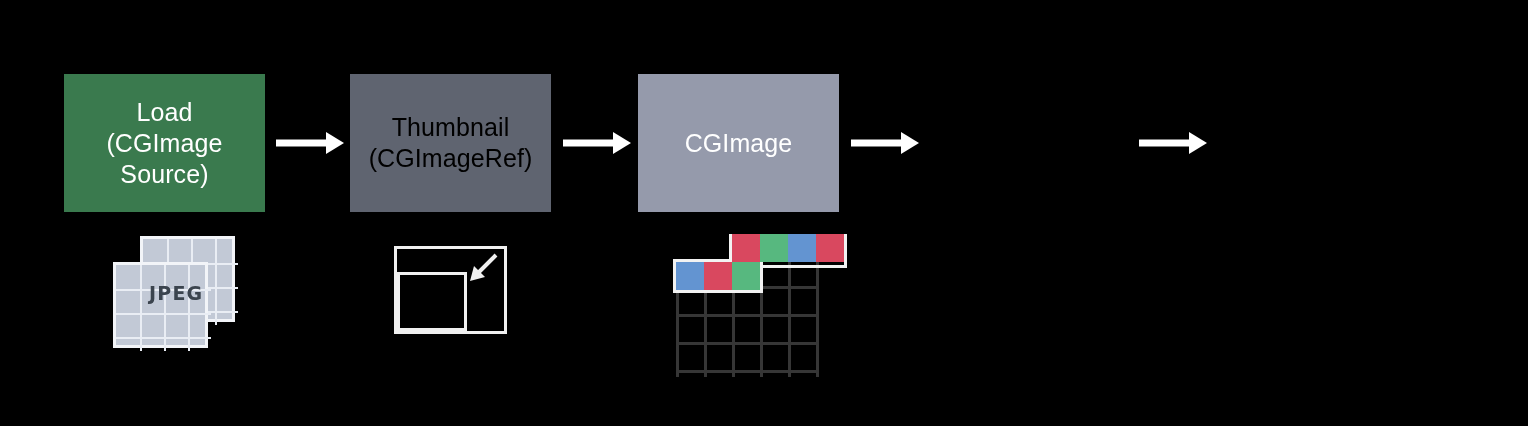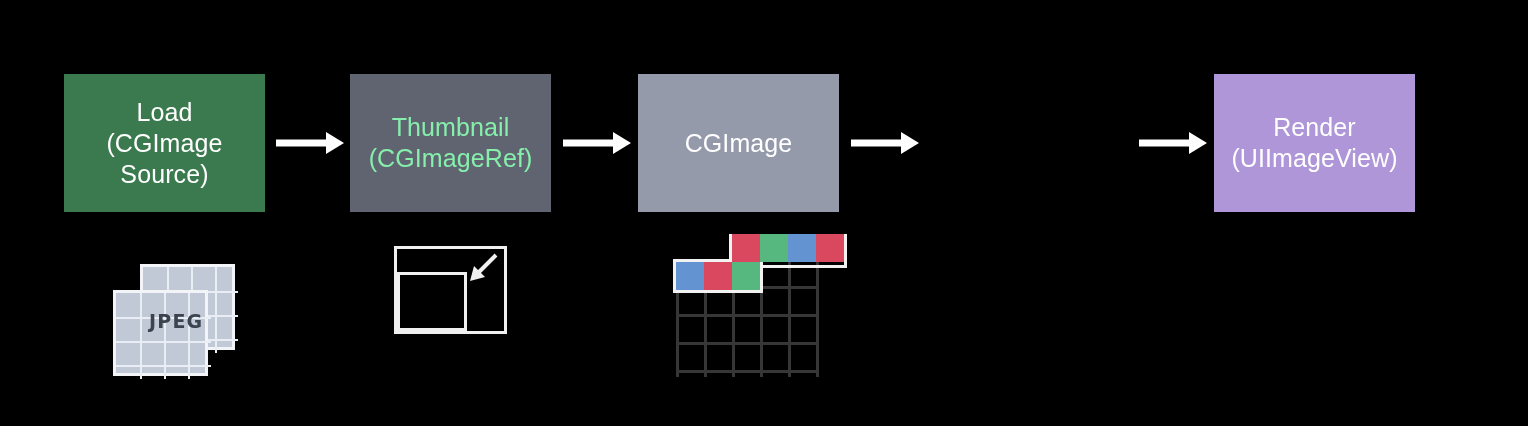--- a/index.html
+++ b/index.html
@@ -86,28 +86,26 @@
 </style>
 </head>
 <body>
 
 <div id="stage">
 
   <div class="stage-box" style="left: 64px; top: 62px; width: 201px; height: 138px; background: rgb(58, 122, 78); color: rgb(255, 255, 255);">Load
 (CGImage
 Source)</div>
 
-  <div class="stage-box" style="left: 350px; top: 62px; width: 201px; height: 138px; background: rgb(95, 100, 112); color: #86efac;">Thumbnail
+  <div class="stage-box" style="left: 350px; top: 62px; width: 201px; height: 138px; background: rgb(95, 100, 112); color: #000000;">Thumbnail
 (CGImageRef)</div>
 
   <div class="stage-box" style="left: 638px; top: 62px; width: 201px; height: 138px; background: rgb(149, 154, 171); color: rgb(255, 255, 255);">CGImage</div>
 
 
-  <div class="stage-box" style="left: 1214px; top: 62px; width: 201px; height: 138px; background: rgb(174, 150, 216); color: rgb(255, 255, 255);">Render
-(UIImageView)</div>
 
   <div class="arrow-host">
       <svg width="68" height="24" viewBox="0 0 68 24" style="position: absolute; left: 276px; top: 119px;">
         <rect x="0" y="8.5" width="52" height="7" fill="#ffffff"></rect>
         <polygon points="50,1 68,12 50,23" fill="#ffffff"></polygon>
       </svg>
     </div>
   <div class="arrow-host">
       <svg width="68" height="24" viewBox="0 0 68 24" style="position: absolute; left: 563px; top: 119px;">
         <rect x="0" y="8.5" width="52" height="7" fill="#ffffff"></rect>
@@ -120,21 +118,21 @@
         <polygon points="50,1 68,12 50,23" fill="#ffffff"></polygon>
       </svg>
     </div>
   <div class="arrow-host">
       <svg width="68" height="24" viewBox="0 0 68 24" style="position: absolute; left: 1139px; top: 119px;">
         <rect x="0" y="8.5" width="52" height="7" fill="#ffffff"></rect>
         <polygon points="50,1 68,12 50,23" fill="#ffffff"></polygon>
       </svg>
     </div>
 
-  <div class="icon-wrap" id="jpeg-icon-host" style="left: 113px; top: 224px; width: 122px; height: 112px; margin-top: 28px;">
+  <div class="icon-wrap" id="jpeg-icon-host" style="left: 113px; top: 224px; width: 122px; height: 112px;">
       <div class="jpeg-sheet" style="left: 27px; top: 0px; width: 95px; height: 86px; background: rgb(194, 201, 214); border-color: rgb(242, 244, 248);">
         <div class="jpeg-grid-line" style="left: 24px; top: 0px; width: 2px; height: 86px; background: rgb(233, 237, 244);"></div>
         <div class="jpeg-grid-line" style="left: 48px; top: 0px; width: 2px; height: 86px; background: rgb(233, 237, 244);"></div>
         <div class="jpeg-grid-line" style="left: 72px; top: 0px; width: 2px; height: 86px; background: rgb(233, 237, 244);"></div>
         <div class="jpeg-grid-line" style="left: 0px; top: 24px; width: 95px; height: 2px; background: rgb(233, 237, 244);"></div>
         <div class="jpeg-grid-line" style="left: 0px; top: 48px; width: 95px; height: 2px; background: rgb(233, 237, 244);"></div>
         <div class="jpeg-grid-line" style="left: 0px; top: 72px; width: 95px; height: 2px; background: rgb(233, 237, 244);"></div>
       </div>
       <div class="jpeg-sheet" style="left: 0px; top: 26px; width: 95px; height: 86px; background: rgb(194, 201, 214); border-color: rgb(242, 244, 248);">
         <div class="jpeg-grid-line" style="left: 24px; top: 0px; width: 2px; height: 86px; background: rgb(233, 237, 244);"></div>

